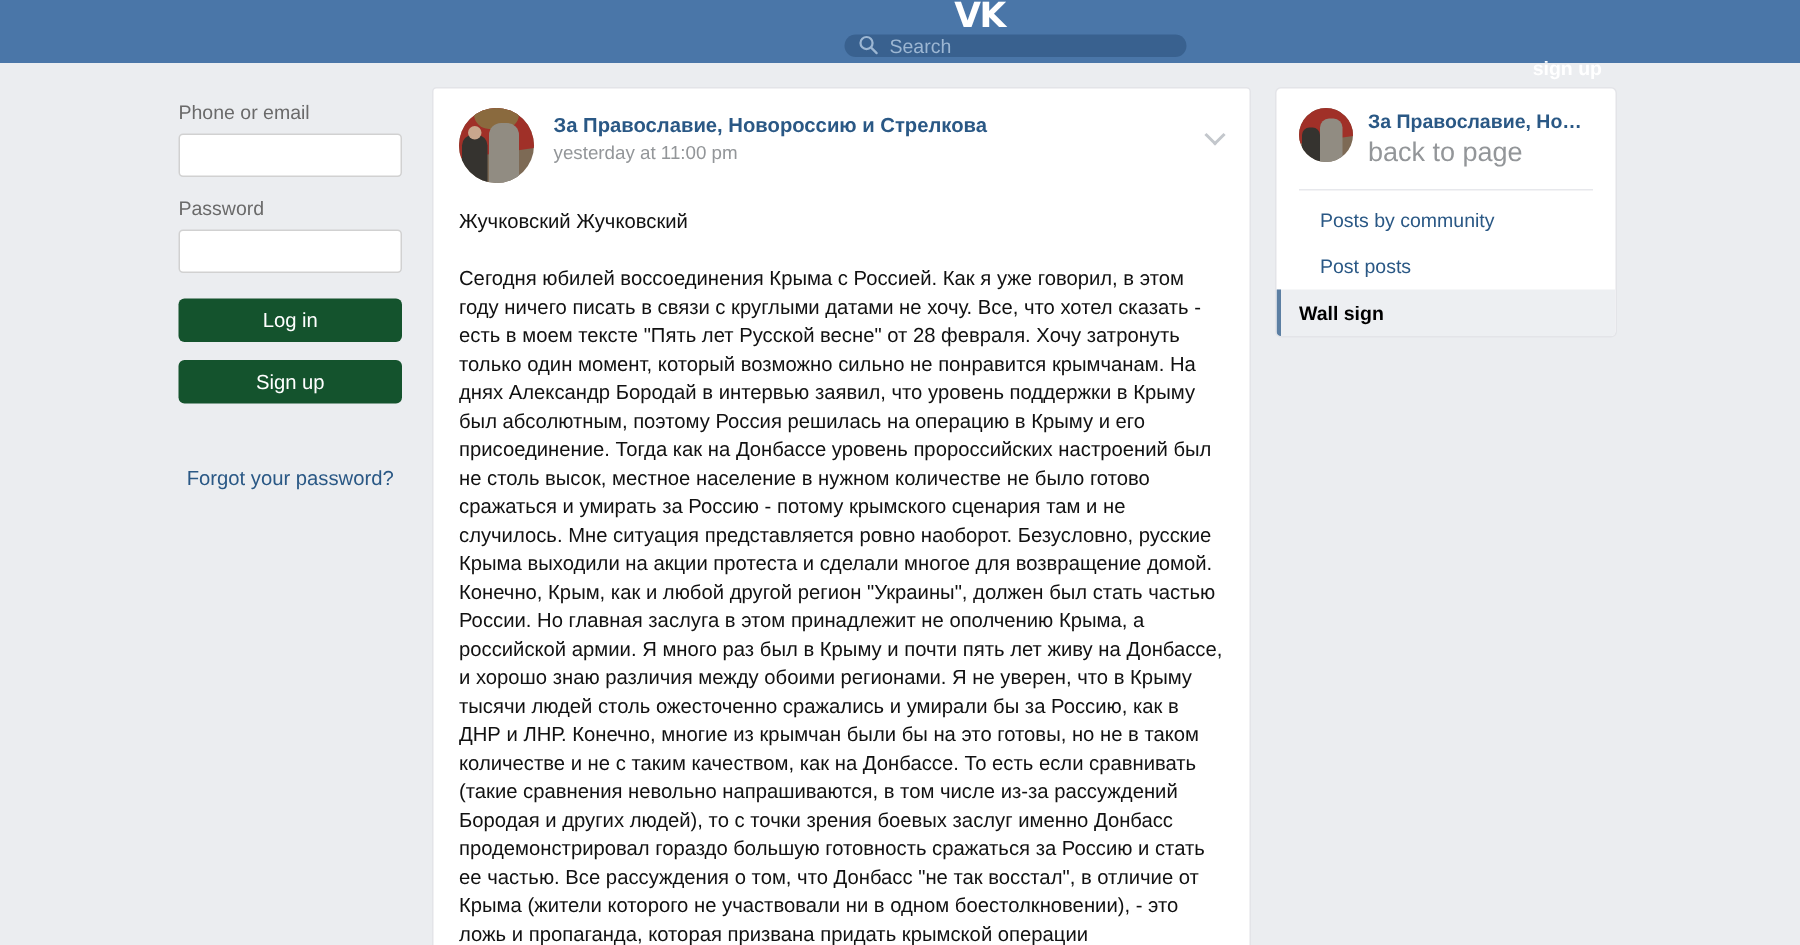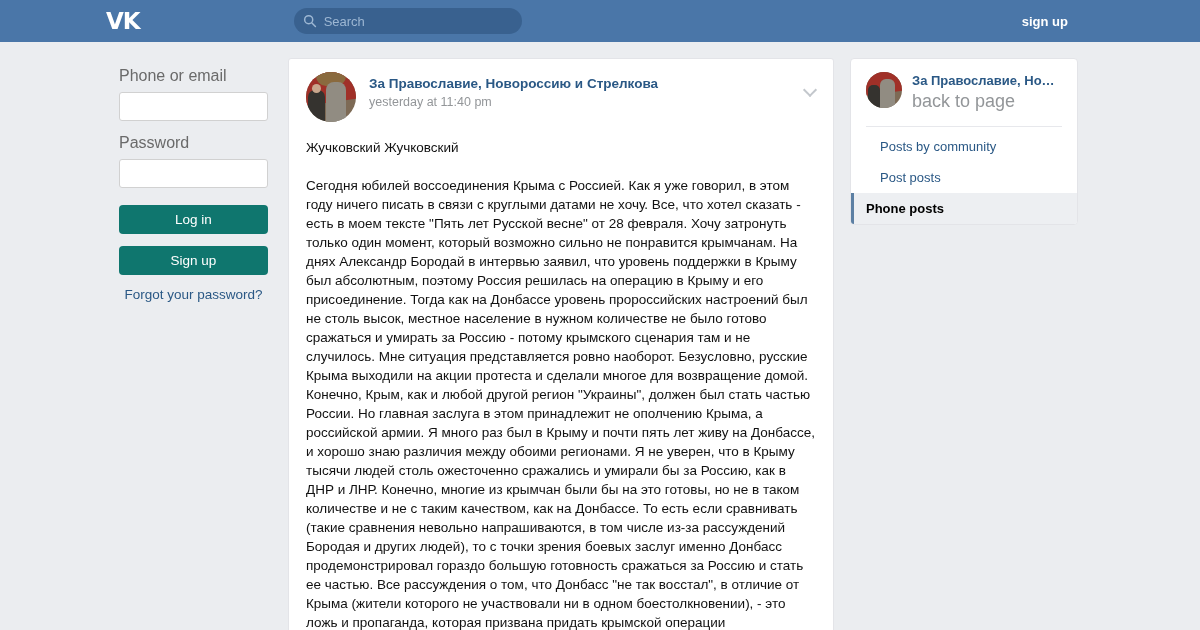--- a/index.html
+++ b/index.html
@@ -8,31 +8,32 @@
     background:#ebedf0;
     font-family:"Liberation Sans","DejaVu Sans",sans-serif;
     font-size:13px; color:#222;
   }
 
   
   .topbar {
     height:42px; background:#4a76a8;
     display:flex; align-items:center;
     position:relative;
+    flex-direction:column;
   }
   .vk-logo {
     margin-left:106px;
     color:#fff; font-weight:800; font-size:23px; letter-spacing:-1px;
     font-family:"DejaVu Sans","Liberation Sans",sans-serif;
     line-height:1; cursor:pointer; user-select:none;
   }
   .searchbox {
     margin-left:154px; width:228px; height:26px;
     background:#39618f; border-radius:13px;
-    display:flex; align-items:center; padding:0 9px;
+    display:flex; padding:0 9px;
   }
   .search-icon { width:14px; height:14px; flex:0 0 auto; margin-right:7px; }
   .searchbox input {
     background:transparent; border:none; outline:none;
     color:#dfe7f0; font-size:13px; width:100%;
     font-family:inherit;
   }
   .searchbox input::placeholder { color:#9db7d3; opacity:1; }
   .signup-top {
     margin-left:auto; margin-right:132px;
@@ -41,37 +42,37 @@
 
   
   .content {
     display:flex; align-items:flex-start;
     margin-left:119px; padding-top:16px;
   }
 
   
   .login-col { width:149px; margin-right:20px; padding-top:9px; }
   .login-col .fld-label {
-    color:#6a6a6a; font-size:16px; display:block;
+    color:#6a6a6a; font-size:13px; display:block;
   }
   .login-col input[type="text"], .login-col input[type="password"] {
     width:100%; height:29px; margin:7px 0 13px;
     border:1px solid #d1d1d1; border-radius:3px;
     background:#fff; padding:0 8px; font-size:13px;
     font-family:inherit; outline:none;
   }
   .btn {
     display:block; width:100%; height:29px;
-    background:#0f766e; color:#fff; border:none; border-radius:4px;
+    background:#14532d; color:#fff; border:none; border-radius:4px;
     font-size:13.5px; font-family:inherit; cursor:pointer;
   }
   .btn + .btn { margin-top:12px; }
   .login-col .btn:first-of-type { margin-top:4px; }
   .forgot {
-    display:block; text-align:center; margin-top:12px;
+    display:block; text-align:center; margin-top:42px;
     color:#2a5885; font-size:13.5px; text-decoration:none; cursor:pointer;
   }
 
   
   .post-card {
     width:546px; margin-right:16px;
     background:#fff; border:1px solid #e3e4e8; border-radius:3px;
     min-height:700px;
   }
   .post-head { display:flex; padding:13px 17px 0; position:relative; }
@@ -168,21 +169,21 @@
     <div class="post-head">
       <div class="avatar-lg">
         <div class="flag"></div>
         <div class="arch"></div>
         <div class="statue"></div>
         <div class="man"></div>
         <div class="head"></div>
       </div>
       <div class="post-head-info">
         <a class="group-link">За Православие, Новороссию и Стрелкова</a>
-        <div class="post-date">yesterday at 11:40 pm</div>
+        <div class="post-date">yesterday at 11:00 pm</div>
       </div>
       <div class="post-menu-chevron"></div>
     </div>
     <div class="post-body">
       <div class="post-author">Жучковский Жучковский</div>
       <div class="post-text">Сегодня юбилей воссоединения Крыма с Россией. Как я уже говорил, в этом году ничего писать в связи с круглыми датами не хочу. Все, что хотел сказать - есть в моем тексте "Пять лет Русской весне" от 28 февраля. Хочу затронуть только один момент, который возможно сильно не понравится крымчанам. На днях Александр Бородай в интервью заявил, что уровень поддержки в Крыму был абсолютным, поэтому Россия решилась на операцию в Крыму и его присоединение. Тогда как на Донбассе уровень пророссийских настроений был не столь высок, местное население в нужном количестве не было готово сражаться и умирать за Россию - потому крымского сценария там и не случилось. Мне ситуация представляется ровно наоборот. Безусловно, русские Крыма выходили на акции протеста и сделали многое для возвращение домой. Конечно, Крым, как и любой другой регион "Украины", должен был стать частью России. Но главная заслуга в этом принадлежит не ополчению Крыма, а российской армии. Я много раз был в Крыму и почти пять лет живу на Донбассе, и хорошо знаю различия между обоими регионами. Я не уверен, что в Крыму тысячи людей столь ожесточенно сражались и умирали бы за Россию, как в ДНР и ЛНР. Конечно, многие из крымчан были бы на это готовы, но не в таком количестве и не с таким качеством, как на Донбассе. То есть если сравнивать (такие сравнения невольно напрашиваются, в том числе из-за рассуждений Бородая и других людей), то с точки зрения боевых заслуг именно Донбасс продемонстрировал гораздо большую готовность сражаться за Россию и стать ее частью. Все рассуждения о том, что Донбасс "не так восстал", в отличие от Крыма (жители которого не участвовали ни в одном боестолкновении), - это ложь и пропаганда, которая призвана придать крымской операции легитимность, а предательство</div>
     </div>
   </div>
 
   <div class="side-card">
@@ -194,17 +195,17 @@
       </div>
       <div class="side-head-info">
         <a class="side-group-link">За Православие, Новороссию и Стрелкова</a>
         <div class="side-back">back to page</div>
       </div>
     </div>
     <div class="side-divider"></div>
     <div class="side-menu">
       <a class="side-item">Posts by community</a>
       <a class="side-item">Post posts</a>
-      <a class="side-item active">Phone posts</a>
+      <a class="side-item active">Wall sign</a>
     </div>
   </div>
 
 </div>
 
 </body></html>

